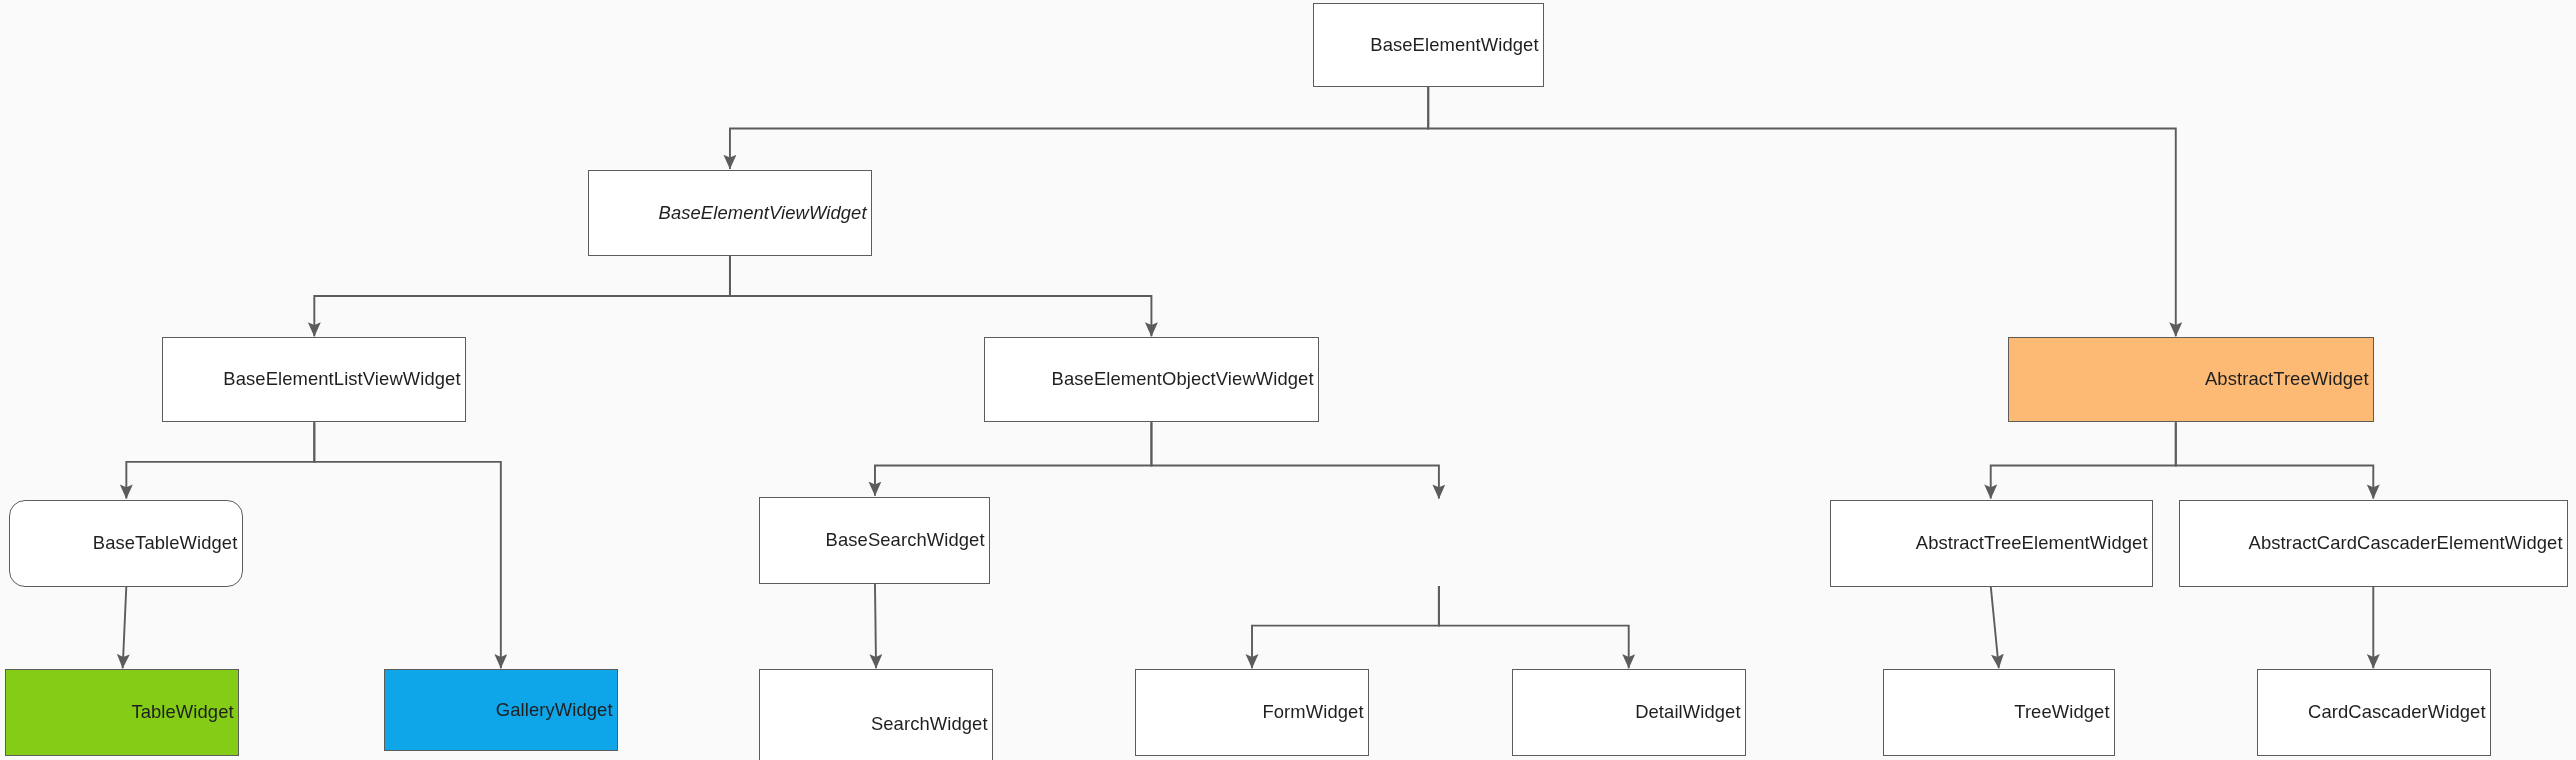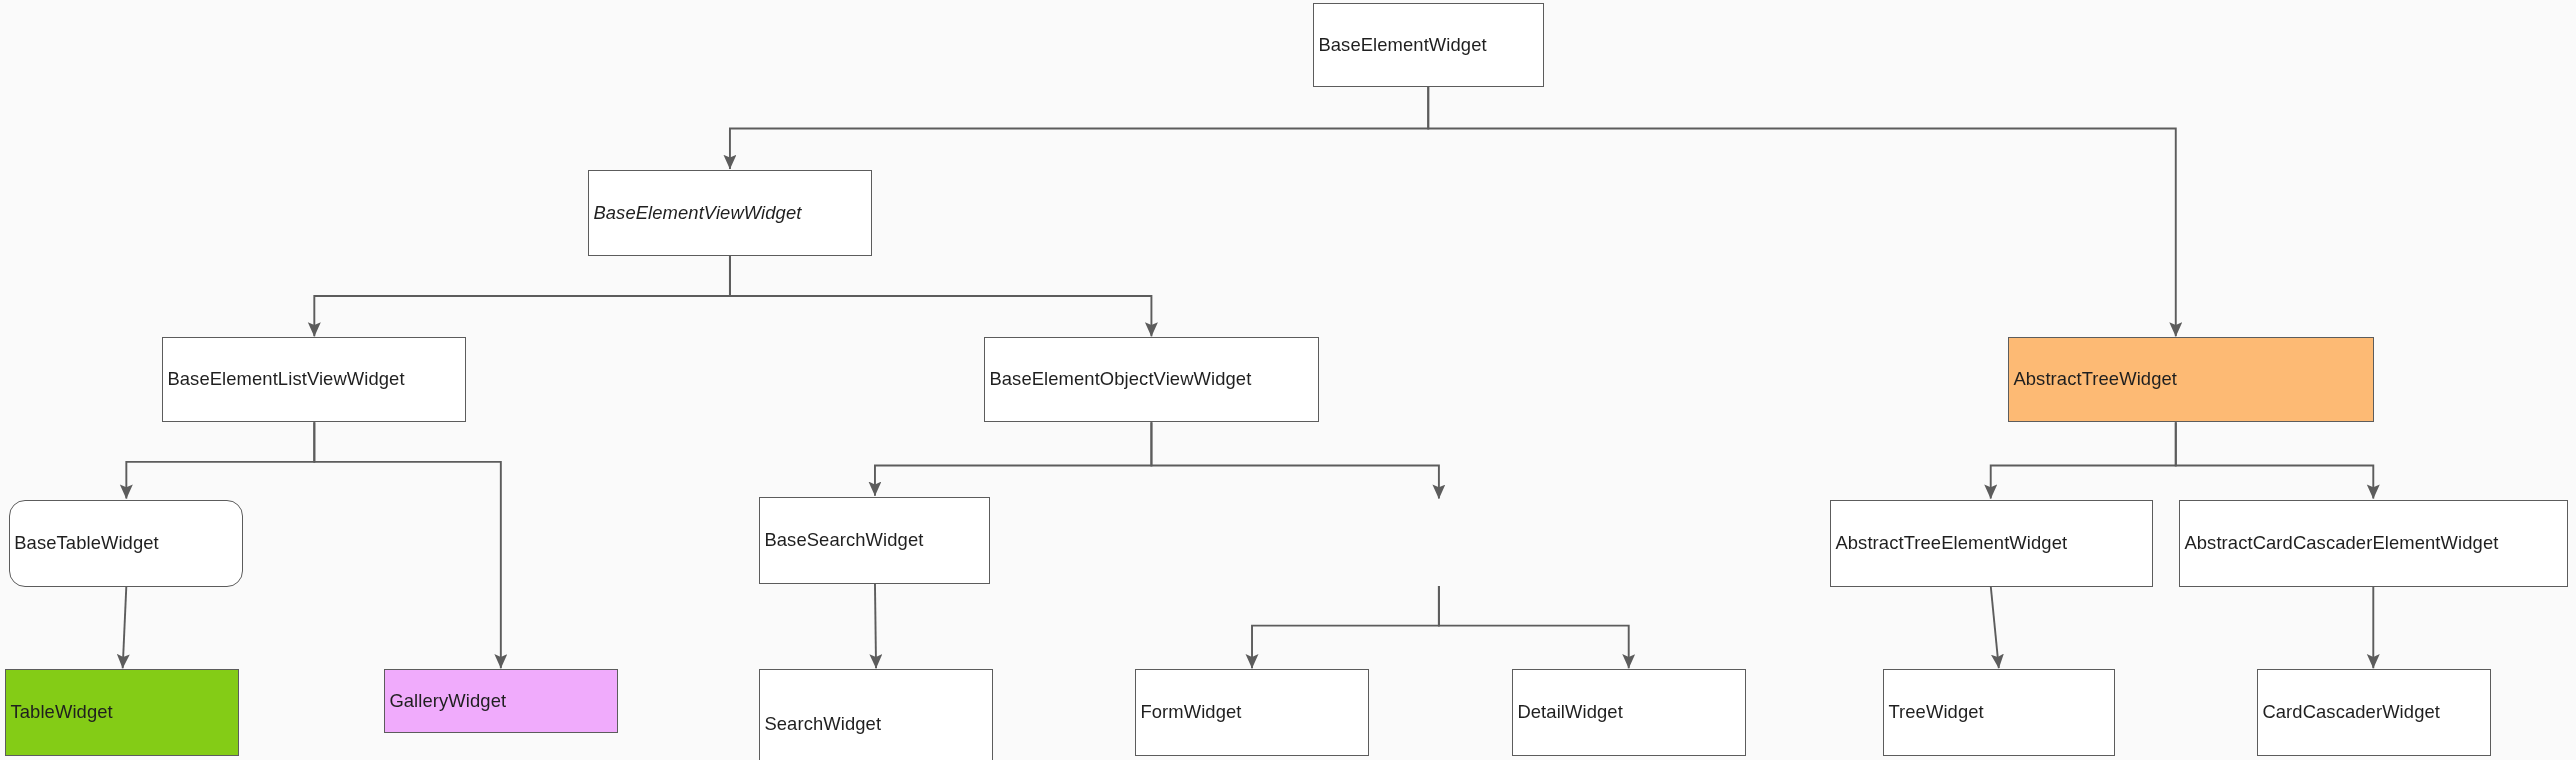--- a/index.html
+++ b/index.html
@@ -32,21 +32,21 @@
     width: 2576px;
     height: 760px;
   }
   .node {
     position: absolute;
     box-sizing: border-box;
     background: #ffffff;
     border: 1.9px solid #5c5c5c;
     display: flex;
     align-items: center;
-    justify-content: flex-start;
+    justify-content: flex-end;
     text-align: center;
   }
   .node-label {
     font-family: "Liberation Sans", sans-serif;
     font-size: 18.4px;
     line-height: 1.2;
     color: #1f1f1f;
     letter-spacing: 0.1px;
     white-space: nowrap;
     padding: 0 4.4px;
@@ -105,21 +105,21 @@
       </div>
       <div class="node" style="left: 1830px; top: 500px; width: 323px; height: 87px; background: rgb(255, 255, 255); border-color: rgb(92, 92, 92);">
         <span class="node-label" style="color: rgb(31, 31, 31);">AbstractTreeElementWidget</span>
       </div>
       <div class="node" style="left: 2179px; top: 500px; width: 389px; height: 87px; background: rgb(255, 255, 255); border-color: rgb(92, 92, 92);">
         <span class="node-label" style="color: rgb(31, 31, 31);">AbstractCardCascaderElementWidget</span>
       </div>
       <div class="node" style="left: 5.1px; top: 669px; width: 234px; height: 87px; background: #84cc16; border-color: rgb(92, 92, 92);">
         <span class="node-label" style="color: rgb(31, 31, 31);">TableWidget</span>
       </div>
-      <div class="node" style="left: 384px; top: 669px; width: 234px; height: 64px; background: #f0abfc; border-color: rgb(92, 92, 92);">
+      <div class="node" style="left: 384px; top: 669px; width: 234px; height: 82px; background: #0ea5e9; border-color: rgb(92, 92, 92);">
         <span class="node-label" style="color: rgb(31, 31, 31);">GalleryWidget</span>
       </div>
       <div class="node" style="left: 759px; top: 669px; width: 234px; height: 110px; background: rgb(255, 255, 255); border-color: rgb(92, 92, 92);">
         <span class="node-label" style="color: rgb(31, 31, 31);">SearchWidget</span>
       </div>
       <div class="node" style="left: 1135px; top: 669px; width: 234px; height: 87px; background: rgb(255, 255, 255); border-color: rgb(92, 92, 92);">
         <span class="node-label" style="color: rgb(31, 31, 31);">FormWidget</span>
       </div>
       <div class="node" style="left: 1512px; top: 669px; width: 234px; height: 87px; background: rgb(255, 255, 255); border-color: rgb(92, 92, 92);">
         <span class="node-label" style="color: rgb(31, 31, 31);">DetailWidget</span>

